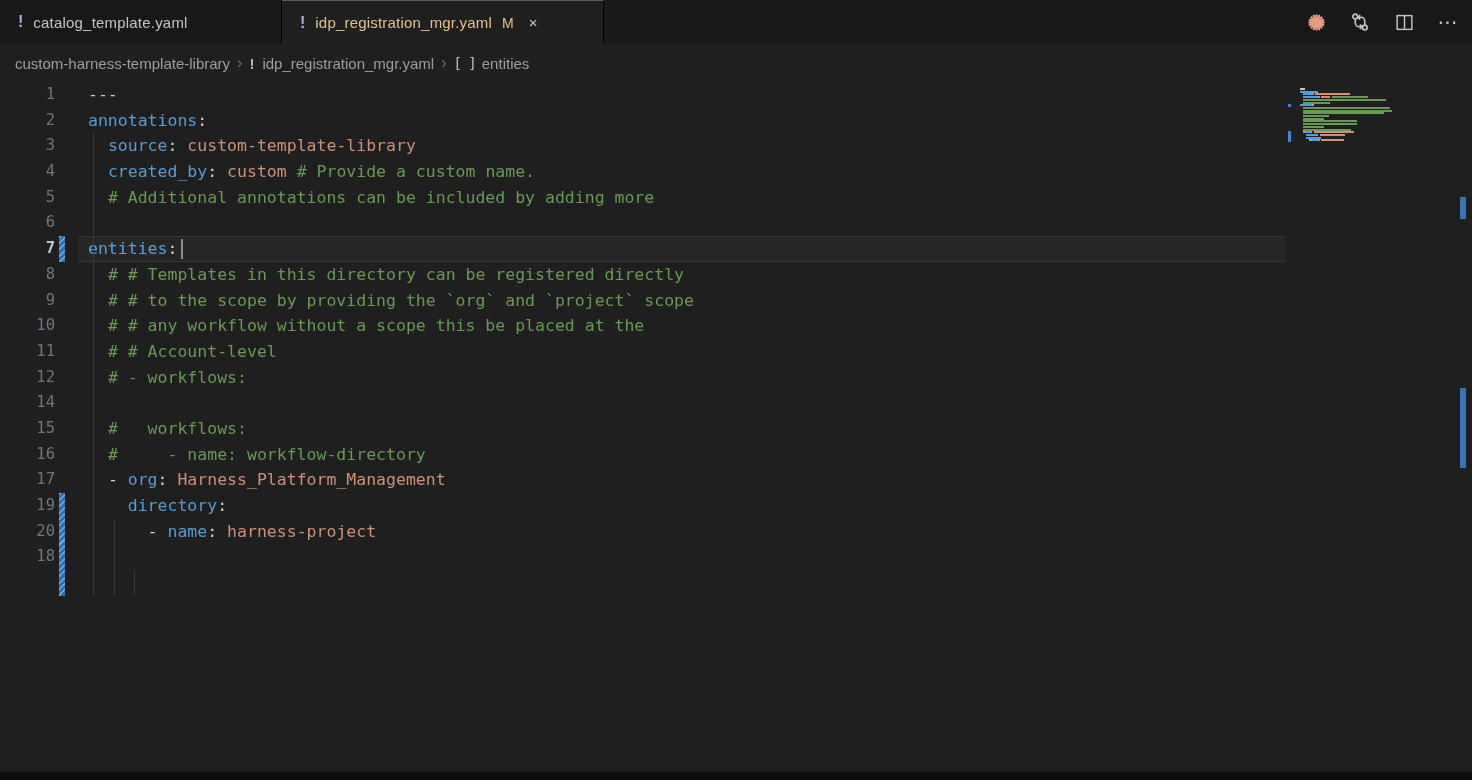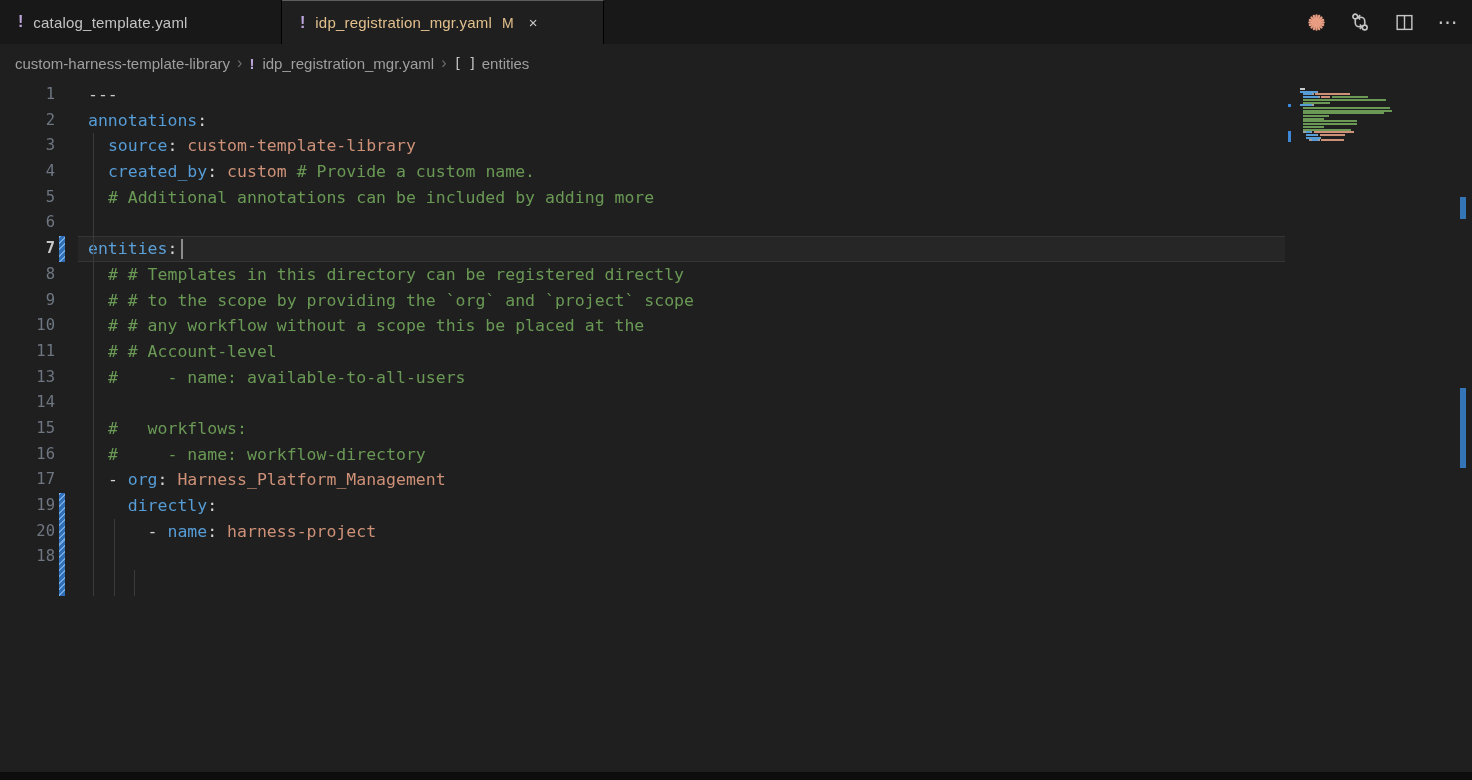--- a/index.html
+++ b/index.html
@@ -176,41 +176,41 @@
         </div>
         <div class="row">
           <span class="ln">10</span>
           <span class="ltext"><span>  </span><span class="tok-cmt"># # any workflow without a scope this be placed at the</span></span>
         </div>
         <div class="row">
           <span class="ln">11</span>
           <span class="ltext"><span>  </span><span class="tok-cmt"># # Account-level</span></span>
         </div>
         <div class="row">
-          <span class="ln">13</span>
-          <span class="ltext"><span>  </span><span class="tok-cmt">#     - name: available-to-all-users</span></span>
+          <span class="ln">12</span>
+          <span class="ltext"><span>  </span><span class="tok-cmt"># - workflows:</span></span>
         </div>
         <div class="row">
           <span class="ln">14</span>
         </div>
         <div class="row">
           <span class="ln">15</span>
           <span class="ltext"><span>  </span><span class="tok-cmt">#   workflows:</span></span>
         </div>
         <div class="row">
           <span class="ln">16</span>
           <span class="ltext"><span>  </span><span class="tok-cmt">#     - name: workflow-directory</span></span>
         </div>
         <div class="row">
           <span class="ln">17</span>
           <span class="ltext"><span>  </span><span class="tok-punct">- </span><span class="tok-key">org</span><span class="tok-punct">:</span><span> </span><span class="tok-str">Harness_Platform_Management</span></span>
         </div>
         <div class="row">
           <span class="ln">19</span>
-          <span class="ltext"><span>    </span><span class="tok-key">directly</span><span class="tok-punct">:</span></span>
+          <span class="ltext"><span>    </span><span class="tok-key">directory</span><span class="tok-punct">:</span></span>
         </div>
         <div class="row">
           <span class="ln">20</span>
           <span class="ltext"><span>      </span><span class="tok-punct">- </span><span class="tok-key">name</span><span class="tok-punct">:</span><span> </span><span class="tok-str">harness-project</span></span>
         </div>
         <div class="row">
           <span class="ln">18</span>
           <span class="ltext"></span>
         </div>
         <div class="mod-bar" style="top: 154.2px; height: 25.7px;"></div>

